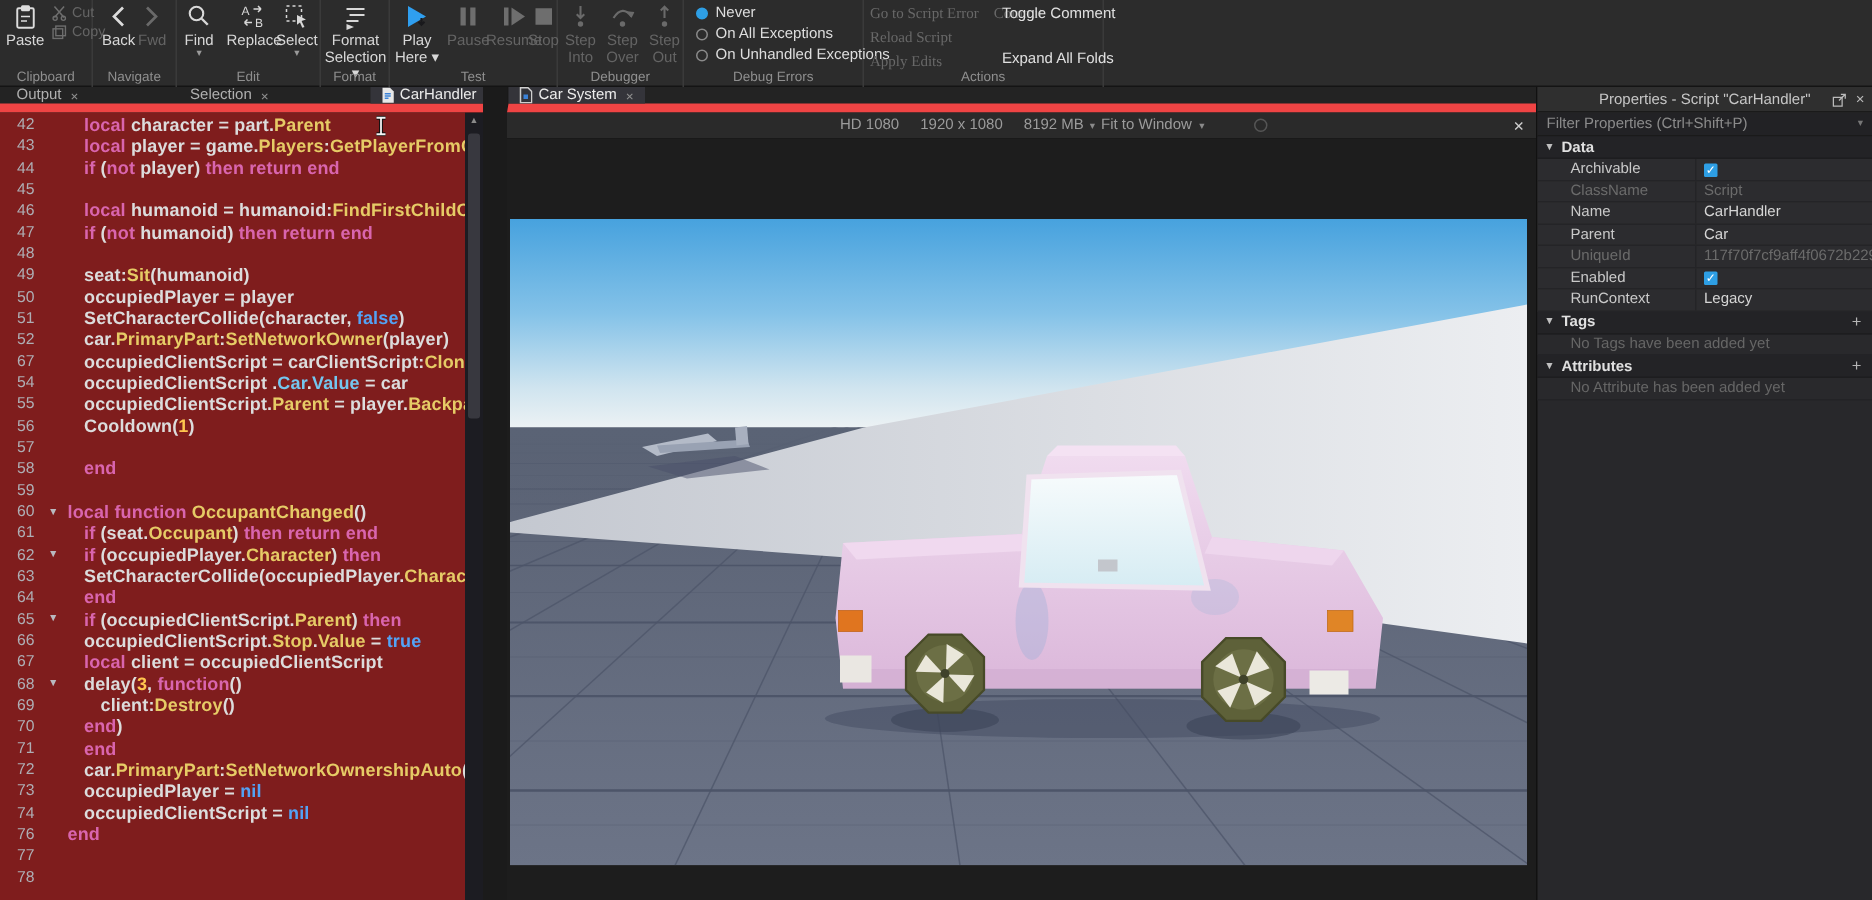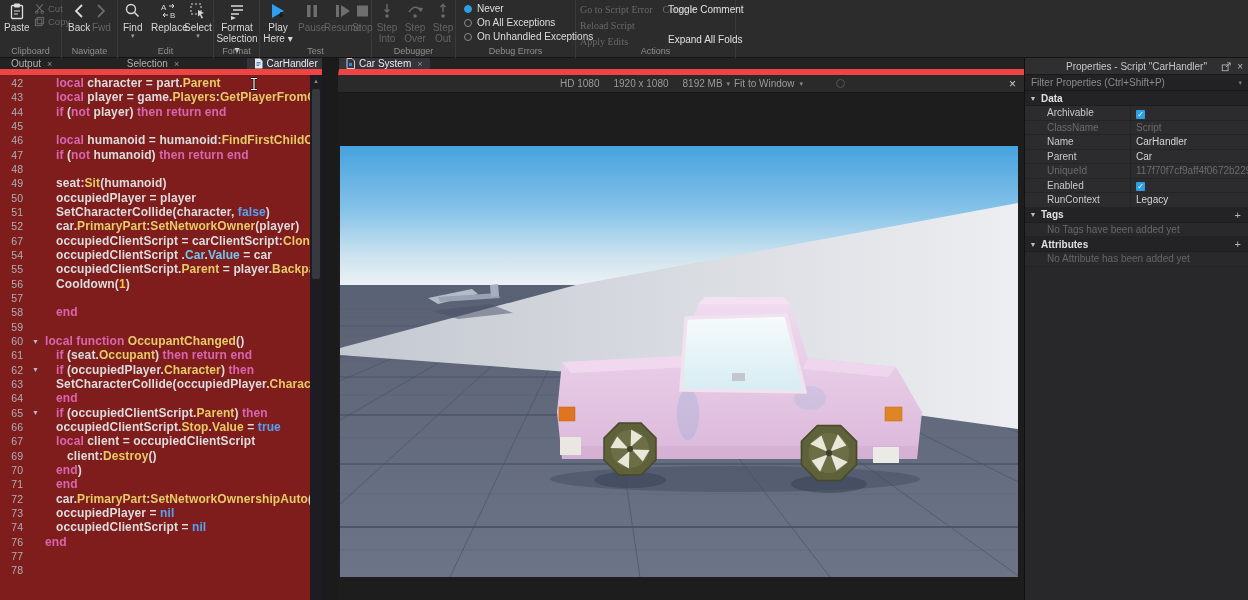--- a/index.html
+++ b/index.html
@@ -446,20 +446,25 @@
         </div>
         <div class="cline">
           <div class="lnum">66</div>
           <div class="lfold"></div>
           <div class="lcode" style="padding-left: 13px;"><span class="tok-pl">occupiedClientScript.</span><span class="tok-prop">Stop</span><span class="tok-pl">.</span><span class="tok-prop">Value</span><span class="tok-pl"> = </span><span class="tok-bool">true</span></div>
         </div>
         <div class="cline">
           <div class="lnum">67</div>
           <div class="lfold"></div>
           <div class="lcode" style="padding-left: 13px;"><span class="tok-kw">local</span><span class="tok-pl"> client = occupiedClientScript</span></div>
+        </div>
+        <div class="cline">
+          <div class="lnum">68</div>
+          <div class="lfold">▼</div>
+          <div class="lcode" style="padding-left: 13px;"><span class="tok-pl">delay(</span><span class="tok-num">3</span><span class="tok-pl">, </span><span class="tok-kw">function</span><span class="tok-pl">()</span></div>
         </div>
         <div class="cline">
           <div class="lnum">69</div>
           <div class="lfold"></div>
           <div class="lcode" style="padding-left: 24px;"><span class="tok-pl">client:</span><span class="tok-prop">Destroy</span><span class="tok-pl">()</span></div>
         </div>
         <div class="cline">
           <div class="lnum">70</div>
           <div class="lfold"></div>
           <div class="lcode" style="padding-left: 13px;"><span class="tok-kw">end</span><span class="tok-pl">)</span></div>

